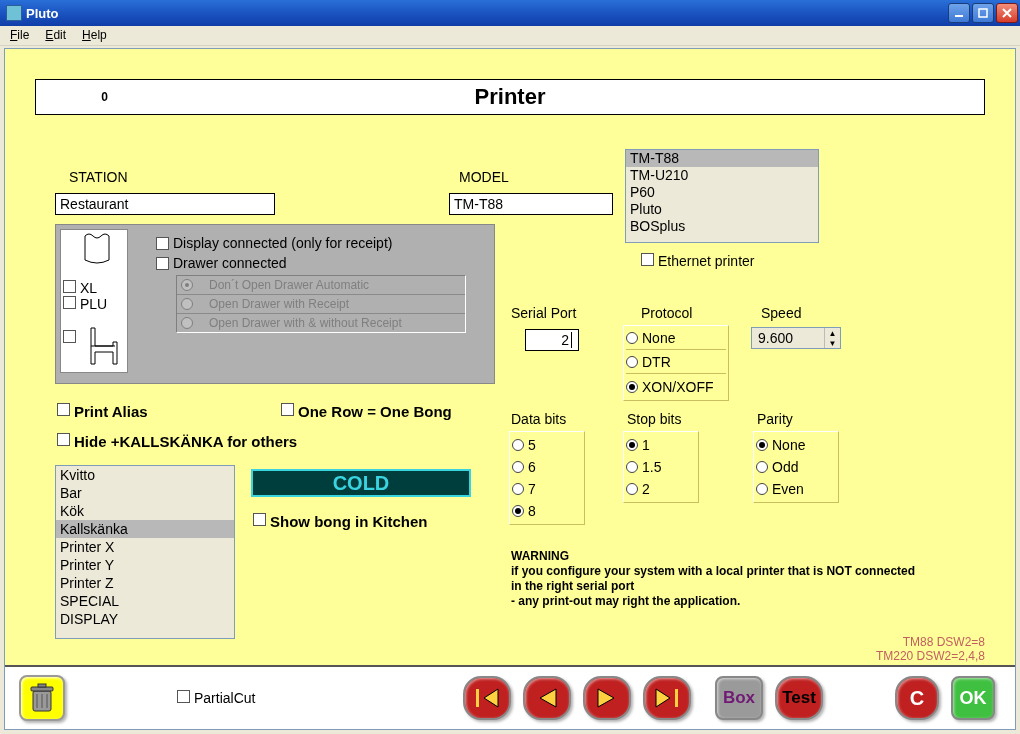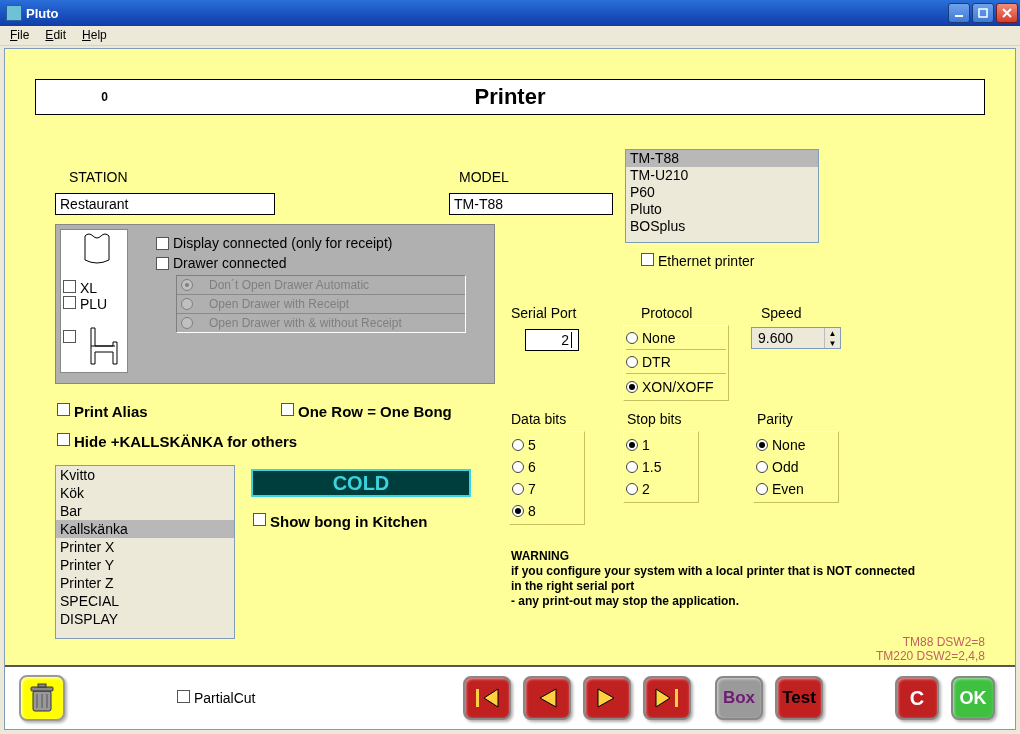--- a/index.html
+++ b/index.html
@@ -146,21 +146,21 @@
     width:46px; height:46px; border-radius:8px; border:2px solid #999;
     background:#ffff00; display:flex; align-items:center; justify-content:center;
     box-shadow: inset 1px 1px 3px rgba(255,255,255,0.9), 2px 2px 3px rgba(0,0,0,0.3);
   }
   .navbtn {
     width:48px; height:44px; border-radius:8px; border:2px solid #888;
     display:flex; align-items:center; justify-content:center; margin:0 6px;
     box-shadow: inset 1px 1px 3px rgba(255,255,255,0.6), 2px 2px 3px rgba(0,0,0,0.3);
     font-weight:bold;
   }
-  .red { background:#c02020; color:#ffcc00;}
+  .red { background:#c02020; color:#ffcc00;border-radius:18px;}
   .grey { background:#9a9a9a; color:#701a75;}
   .green { background:#40c040; color:#000;}
   .navbtn span { font-size:20px; font-weight:bold;}
   .partial { margin-left:80px;padding-left:32px; }
 </style>
 </head>
 <body>
 
 <div class="titlebar">
   <div class="app-icon"></div>
@@ -367,35 +367,35 @@
   </div>
 
   <div class="cold">COLD</div>
   <label class="cb" style="position:absolute; left:248px; top:464px; font-weight:bold; font-size:15px;">
     <span class="box"></span>
       <span>Show bong in Kitchen</span>
   </label>
 
   <div class="plist">
     <div>Kvitto</div>
+    <div>Bar</div>
     <div>Kök</div>
-    <div>Bar</div>
     <div class="sel">Kallskänka</div>
     <div>Printer X</div>
     <div>Printer Y</div>
     <div>Printer Z</div>
     <div>SPECIAL</div>
     <div>DISPLAY</div>
   </div>
 
   <div class="warn">
     <div>WARNING</div>
     <div>if you configure your system with a local printer that is NOT connected</div>
     <div>in the right serial port</div>
-    <div> - any print-out may stop the application.</div>
+    <div> - any print-out may right the application.</div>
   </div>
 
   <div class="dsw">
     <div>TM88   DSW2=8</div>
     <div>TM220 DSW2=2,4,8</div>
   </div>
 
   <div class="footer">
     <div class="trashbtn">
       <svg width="26" height="30">

